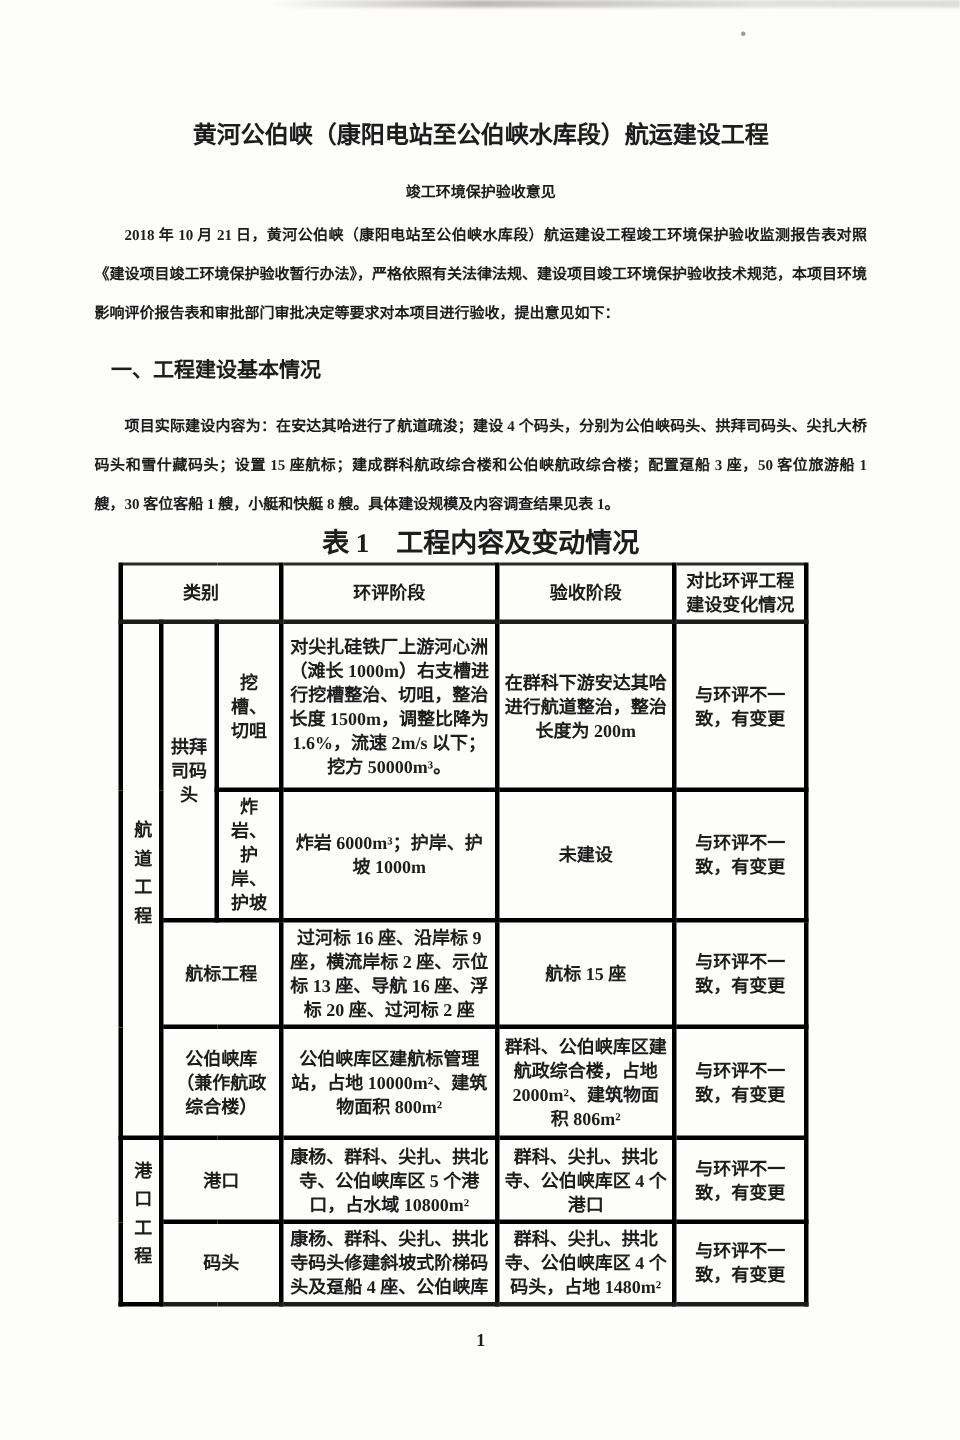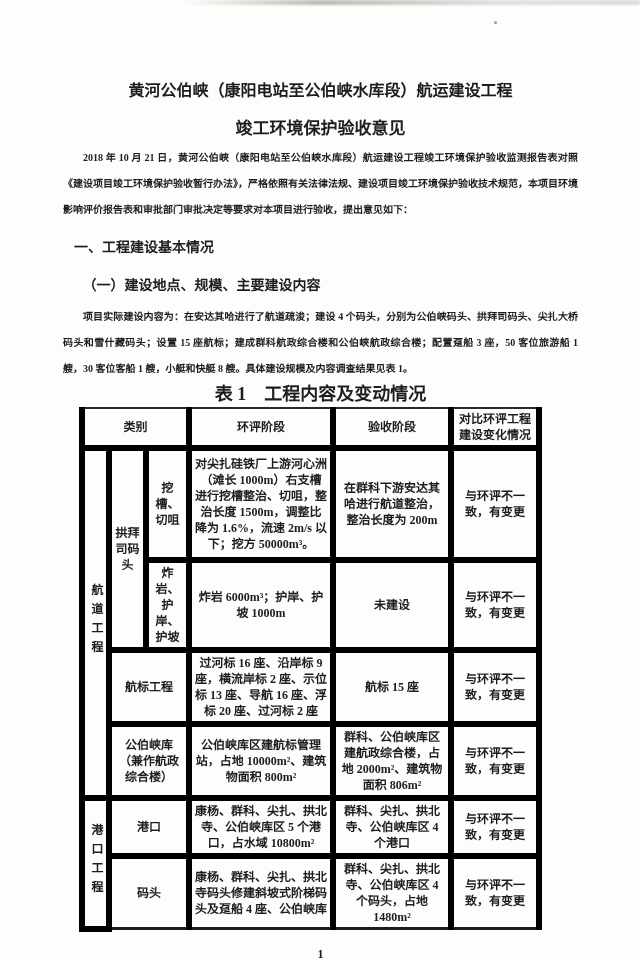--- a/index.html
+++ b/index.html
@@ -23,21 +23,21 @@
   .page {
     box-sizing: border-box;
     width: 640px; height: 960px;
     padding: 80px 62px 0 63px;
   }
   .title-1 {
     font-size: 16px; line-height: 22px; font-weight: 700;
     text-align: center; margin: 0;
   }
   .title-2 {
-    font-size: 17px; line-height: 22px; font-weight: 700;
+    font-size: 10px; line-height: 22px; font-weight: 700;
     text-align: center; margin: 16px 0 0 0;
   }
   .para {
     font-size: 10px; line-height: 26px; font-weight: 600;
     text-align: justify; text-indent: 2em;
     margin: 5px 0 0 0;
   }
   .heading-l1 {
     font-size: 14px; line-height: 27px; font-weight: 700;
     margin: 11px;
@@ -49,21 +49,21 @@
   .table-caption {
     font-size: 18px; font-weight: 700; text-align: center;
     line-height: 18px; margin: 3px 0 4px 0;
   }
   table.doc-table {
     border-collapse: collapse; table-layout: fixed;
     width: 457px; margin-left: 16px;
     font-size: 12px; line-height: 16px; font-weight: 600;
   }
   table.doc-table td {
-    border: 6px solid #000000;
+    border: 3px solid #000000;
     text-align: center; vertical-align: middle;
     padding: 2px 3px;
     overflow: hidden;
   }
   tr.thead td { border-top: 2px solid #2a2a2a; border-bottom: 3px solid #1c1c1c; }
   tr.row-station td { border-bottom: 2px solid #222; }
   tr.row-wharf td { border-bottom: 3px solid #1c1c1c; }
   td.border-right-faint { border-right: 1px solid #8a8a8a; }
   td.cell-long { text-align: justify; text-align-last: center; }
   td.vert-cell { padding: 0; }
@@ -84,21 +84,20 @@
 <div class="scan-speck"></div>
 
 <div class="page">
 
   <h1 class="title-1">黄河公伯峡（康阳电站至公伯峡水库段）航运建设工程</h1>
   <h2 class="title-2">竣工环境保护验收意见</h2>
 
   <p class="para">2018 年 10 月 21 日，黄河公伯峡（康阳电站至公伯峡水库段）航运建设工程竣工环境保护验收监测报告表对照《建设项目竣工环境保护验收暂行办法》，严格依照有关法律法规、建设项目竣工环境保护验收技术规范，本项目环境影响评价报告表和审批部门审批决定等要求对本项目进行验收，提出意见如下：</p>
 
   <p class="heading-l1">一、工程建设基本情况</p>
-  <p class="heading-l2">（一）建设地点、规模、主要建设内容</p>
 
   <p class="para">项目实际建设内容为：在安达其哈进行了航道疏浚；建设 4 个码头，分别为公伯峡码头、拱拜司码头、尖扎大桥码头和雪什藏码头；设置 15 座航标；建成群科航政综合楼和公伯峡航政综合楼；配置趸船 3 座，50 客位旅游船 1 艘，30 客位客船 1 艘，小艇和快艇 8 艘。具体建设规模及内容调查结果见表 1。</p>
 
   <div class="table-caption">表 1　工程内容及变动情况</div>
 
   <table class="doc-table">
     <colgroup>
       <col style="width:27px">
         <col style="width:37px">
         <col style="width:43px">

